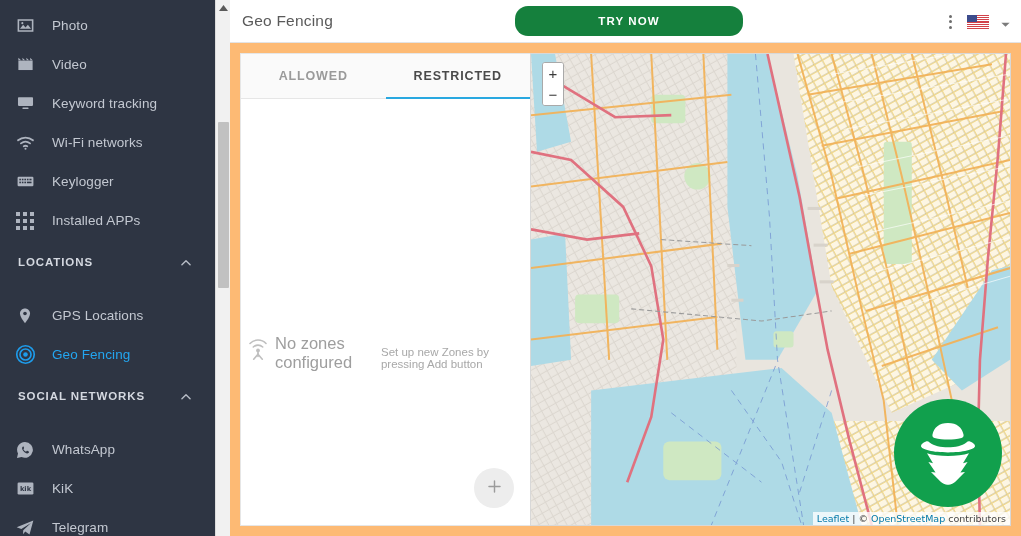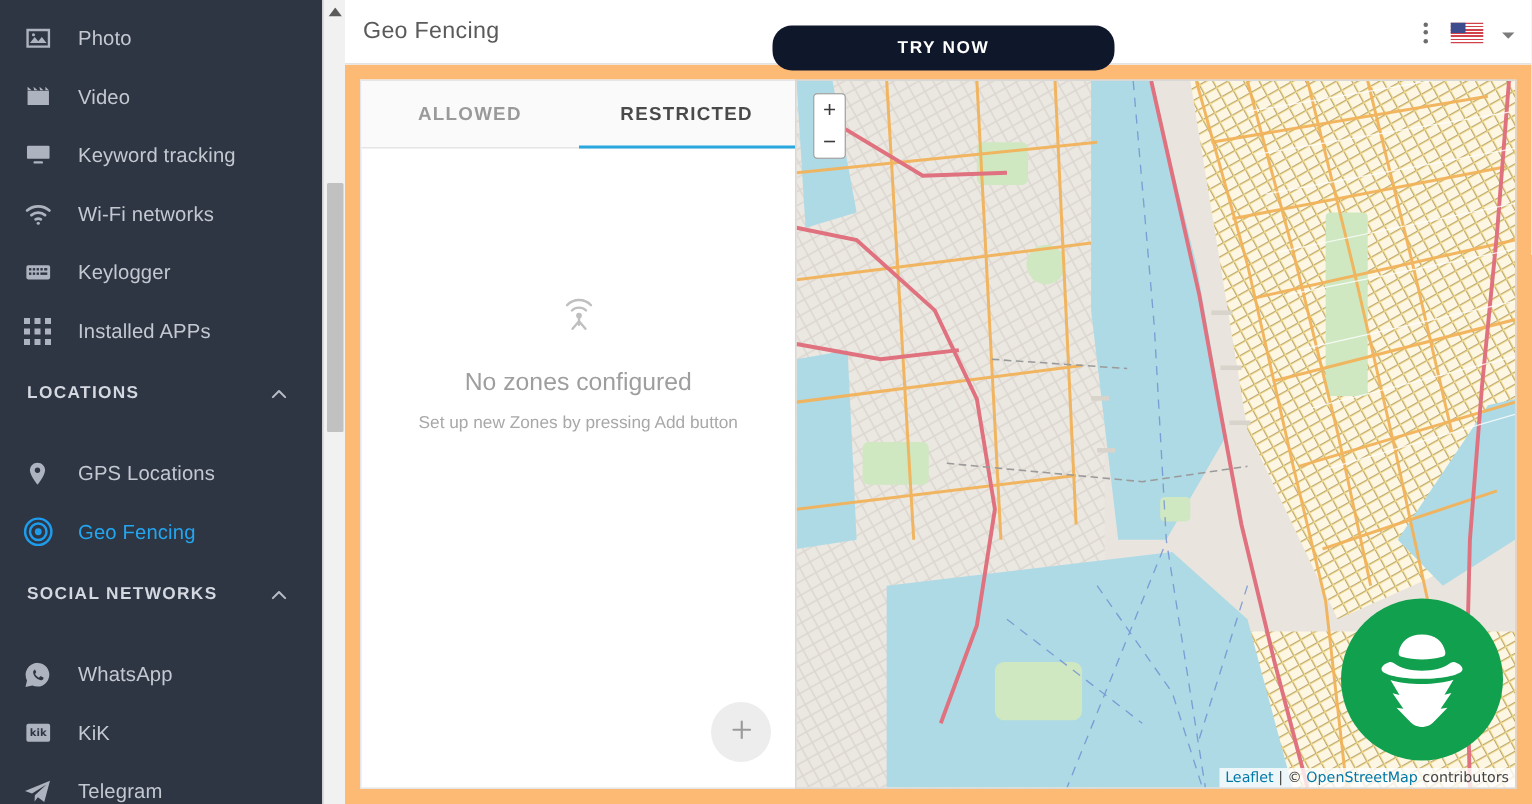--- a/index.html
+++ b/index.html
@@ -92,27 +92,26 @@
     position: relative;
   }
   #page-title {
     font-size: 15.5px; color: #5a5a5a;
     margin-left: 12px;
     letter-spacing: .2px;
   }
   #try-now {
     position: absolute; left: 285px; top: 6px;
     width: 228px; height: 30px;
-    background: #0f172a;
+    background: #15803d;
     border: none; border-radius: 13px;
     color: #ffffff; font-size: 11.5px; font-weight: bold;
     letter-spacing: 1.1px;
     cursor: pointer;
     font-family: "Liberation Sans", sans-serif;
-    margin-top: 11px;
   }
   #top-right {
     position: absolute; right: 10px; top: 0;
     height: 43px; display: flex; align-items: center; gap: 11px;
   }
   .kebab { display:flex; flex-direction:column; gap:2.5px; cursor:pointer; padding: 4px 4px; }
   .kebab i { width:3px; height:3px; background:#6d6d6d; border-radius:50%; display:block; }
   #flag { width: 22px; height: 14px; position: relative; overflow: hidden; border:0; cursor:pointer; }
   #flag .stripes { position:absolute; inset:0;
     background: repeating-linear-gradient(to bottom,#d2424a 0,#d2424a 1.08px,#ffffff 1.08px,#ffffff 2.16px); }
@@ -151,21 +150,21 @@
     cursor: pointer;
     position: relative;
   }
   .tab.active { color: #4a4a4a; }
   .tab.active::after {
     content:""; position:absolute; left:0; right:0; bottom:-1px;
     height: 2px; background: #29a8e0;
   }
   #empty {
     flex: 1 1 auto;
-    display: flex; flex-direction: column;
+    display: flex; flex-direction: row;
     align-items: center;
     padding-top: 92px;
   }
   #empty-icon { color: #bfbfbf; margin-bottom: 16px; }
   #empty-title { font-size: 16.5px; color: #9e9e9e; margin-bottom: 11px; }
   #empty-sub { font-size: 11.5px; color: #a8a8a8; }
   #fab {
     position: absolute; right: 16px; bottom: 17px;
     width: 40px; height: 40px; border-radius: 50%;
     background: #ededed; border: none;

